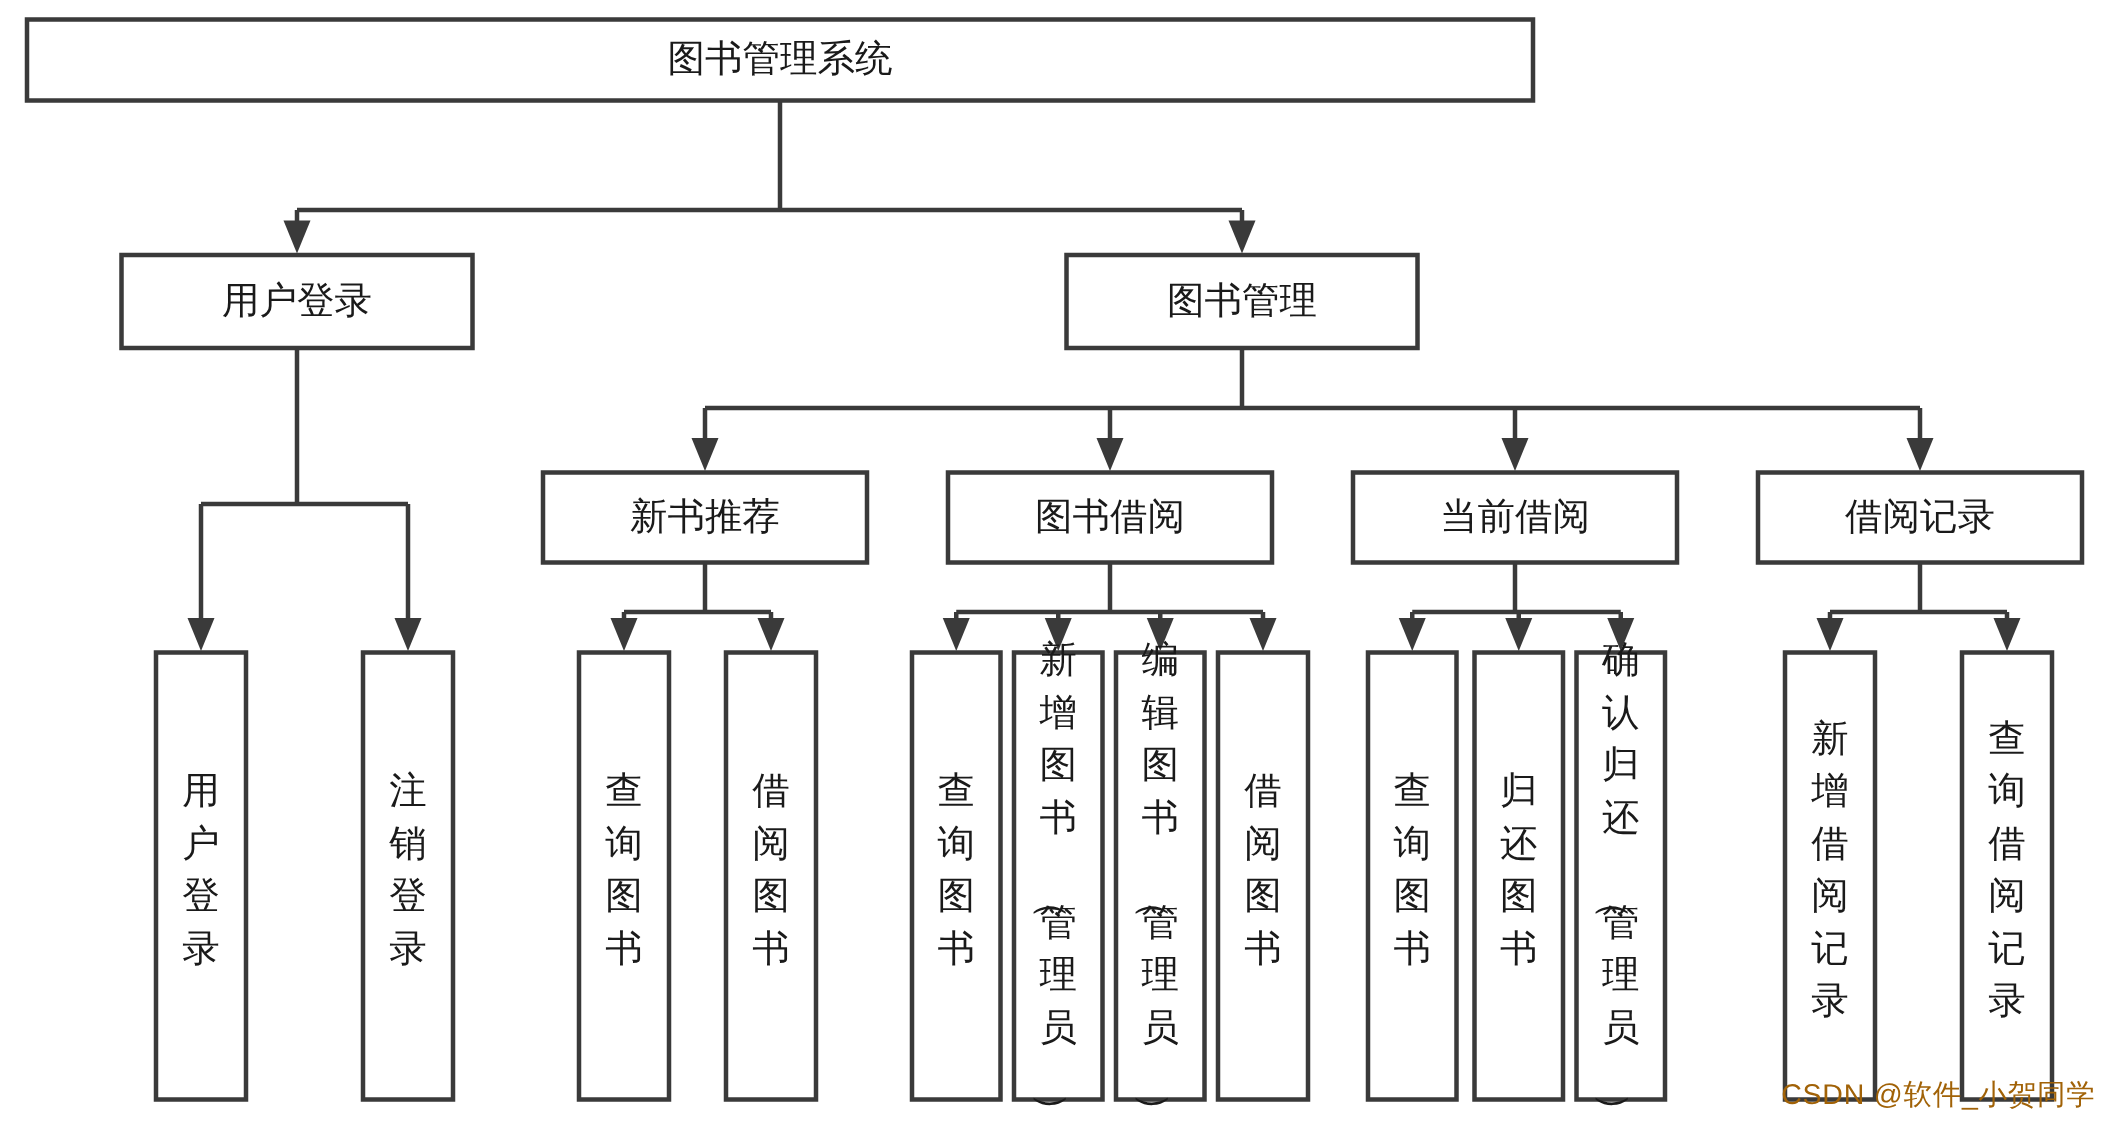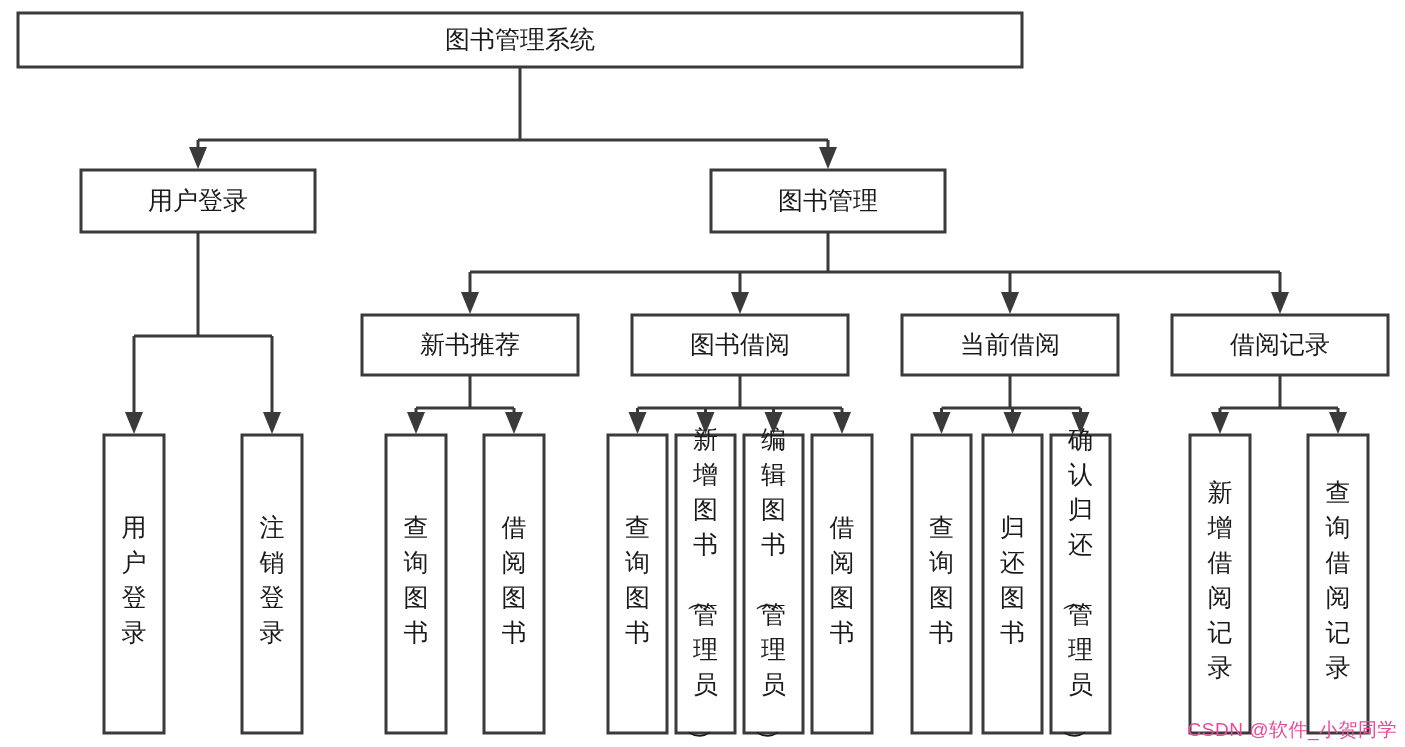--- a/index.html
+++ b/index.html
@@ -56,21 +56,21 @@
     font-size: 25px;
     fill: #1a1a1a;
     text-anchor: middle;
   }
   .watermark {
     position: absolute;
     right: 8px;
     bottom: 4px;
     font-family: "Liberation Sans", "DejaVu Sans", sans-serif;
     font-size: 19px;
-    color: #ec4899;
+    color: #a16207;
     letter-spacing: 0.5px;
     white-space: nowrap;
     user-select: none;
   }
 </style>
 </head>
 <body>
 
 <div id="diagram-root">
   <svg id="flow-svg" viewBox="0 0 1405 747">

